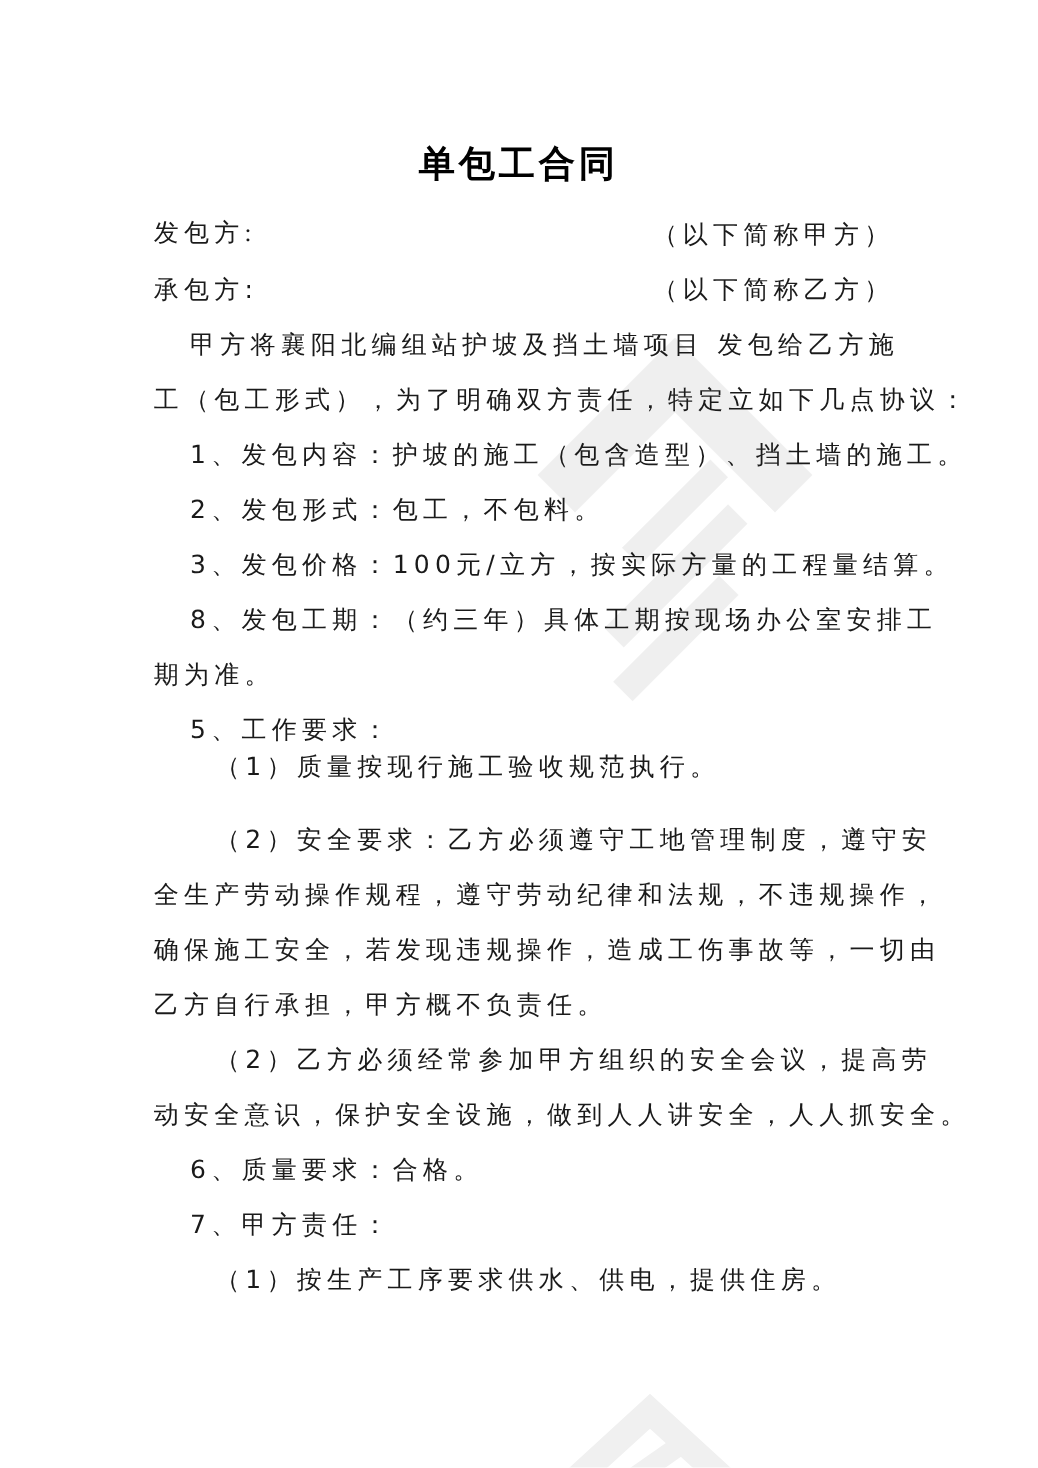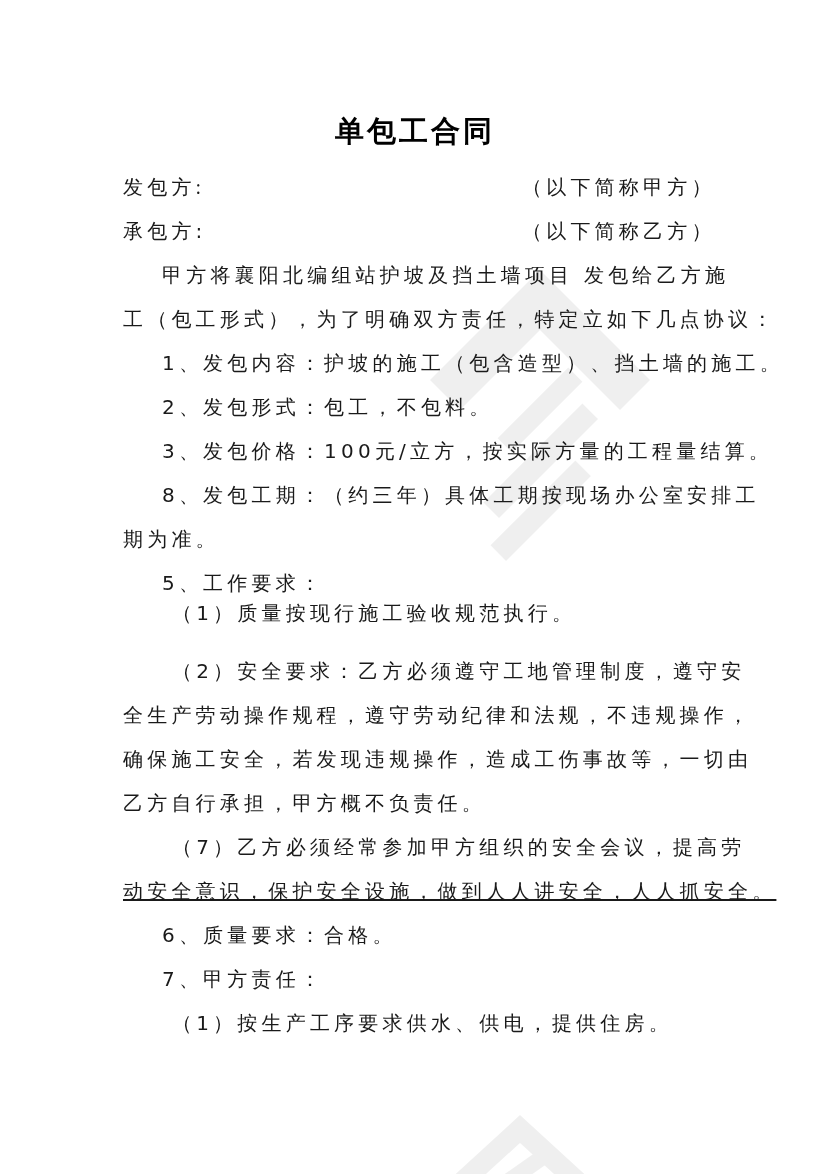--- a/index.html
+++ b/index.html
@@ -7,21 +7,21 @@
            font-family: "DejaVu Sans", "Liberation Sans", sans-serif; color: #111; }
     .page { position: absolute; left: 0; top: 0; width: 688px; height: 1174px; background: #fff; }
     .title { position: absolute; left: 0; width: 830px; top: 112px; text-align: center;
              font-family: "DejaVu Serif", "Liberation Serif", serif; font-weight: bold;
              font-size: 29px; letter-spacing: 3px; color: #000; }
     .line { position: absolute; font-size: 20px; line-height: 28px; white-space: nowrap;
             letter-spacing: 4.2px; color: #1a1a1a; }
     .party-left { left: 123px; }
     .party-right { left: 522px; }
     .para { left: 123px; }
-    .indent { left: 162px; text-align: center; }
+    .indent { left: 152px; text-align: center; }
     .indent2 { left: 172px; }
     .watermark { position: absolute; pointer-events: none; opacity: 0.06; }
   </style>
 </head>
 <body>
 
 <div class="page">
 
   <svg class="watermark" style="left:430px; top:270px;" width="220" height="300" viewBox="0 0 220 300">
     <polygon points="110,0 220,110 190,140 110,60 30,140 0,110" fill="#000"></polygon>
@@ -50,19 +50,19 @@
   <div class="line indent" style="top:437px;">3、发包价格：100元/立方，按实际方量的工程量结算。</div>
   <div class="line indent" style="top:481px;">8、发包工期：（约三年）具体工期按现场办公室安排工</div>
   <div class="line para" style="top:525px;">期为准。</div>
 
   <div class="line indent" style="top:569px;">5、工作要求：</div>
   <div class="line indent2" style="top:599px;">（1）质量按现行施工验收规范执行。</div>
   <div class="line indent2" style="top:657px;">（2）安全要求：乙方必须遵守工地管理制度，遵守安</div>
   <div class="line para" style="top:701px;">全生产劳动操作规程，遵守劳动纪律和法规，不违规操作，</div>
   <div class="line para" style="top:745px;">确保施工安全，若发现违规操作，造成工伤事故等，一切由</div>
   <div class="line para" style="top:789px;">乙方自行承担，甲方概不负责任。</div>
-  <div class="line indent2" style="top:833px;">（7）乙方必须经常参加甲方组织的安全会议，提高劳</div>
-  <div class="line para" style="top:877px;text-decoration:underline;">动安全意识，保护安全设施，做到人人讲安全，人人抓安全。</div>
+  <div class="line indent2" style="top:833px;">（2）乙方必须经常参加甲方组织的安全会议，提高劳</div>
+  <div class="line para" style="top:877px;">动安全意识，保护安全设施，做到人人讲安全，人人抓安全。</div>
 
   <div class="line indent" style="top:921px;">6、质量要求：合格。</div>
   <div class="line indent" style="top:965px;">7、甲方责任：</div>
   <div class="line indent2" style="top:1009px;">（1）按生产工序要求供水、供电，提供住房。</div>
 </div>
 
 </body></html>

